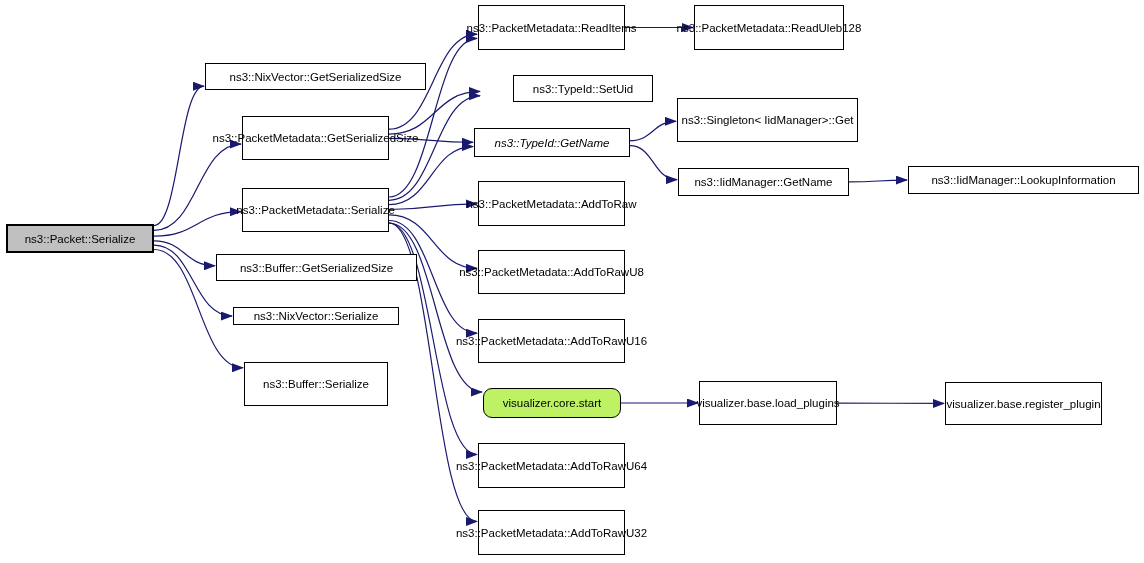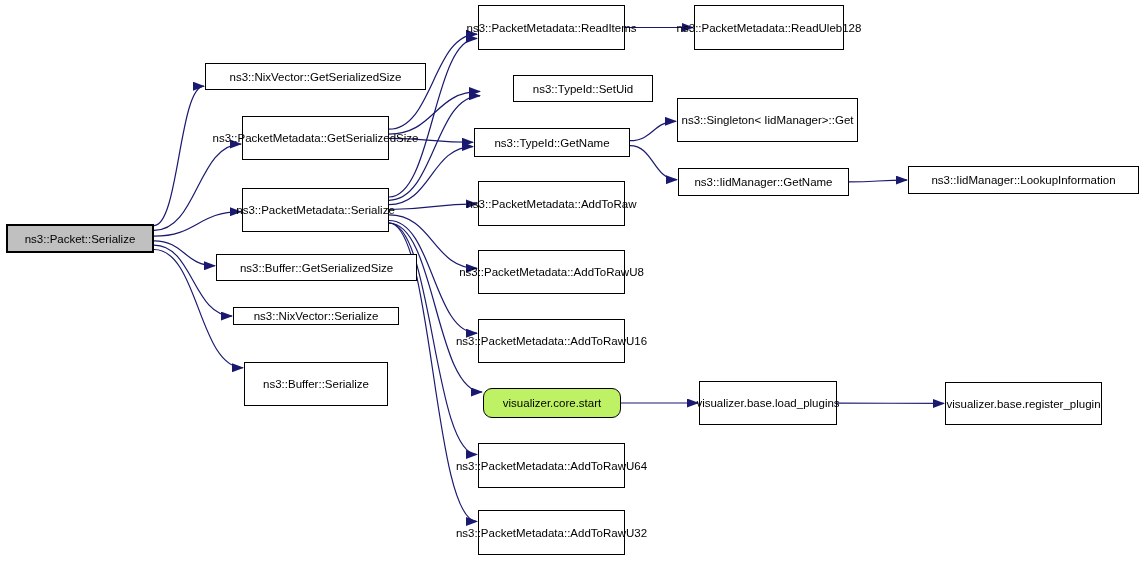--- a/index.html
+++ b/index.html
@@ -107,21 +107,21 @@
       <div class="node" style="left: 244px; top: 362px; width: 144px; height: 44px; background: rgb(255, 255, 255); border-color: rgb(0, 0, 0);">
         <span>ns3::Buffer::Serialize</span>
       </div>
       <div class="node" style="left: 478px; top: 5px; width: 147px; height: 45px; background: rgb(255, 255, 255); border-color: rgb(0, 0, 0);">
         <span>ns3::PacketMetadata</span>
         <span>::ReadItems</span>
       </div>
       <div class="node" style="left: 481px; top: 75px; width: 140px; height: 27px; background: rgb(255, 255, 255); border-color: rgb(0, 0, 0); margin-left: 32px;">
         <span>ns3::TypeId::SetUid</span>
       </div>
-      <div class="node" style="left: 474px; top: 128px; width: 156px; height: 29px; background: rgb(255, 255, 255); border-color: rgb(0, 0, 0);">
+      <div class="node" style="left: 474px; top: 128px; width: 156px; height: 29px; background: rgb(255, 255, 255); border-color: rgb(0, 0, 0); font-style: italic;">
         <span>ns3::TypeId::GetName</span>
       </div>
       <div class="node" style="left: 478px; top: 181px; width: 147px; height: 45px; background: rgb(255, 255, 255); border-color: rgb(0, 0, 0);">
         <span>ns3::PacketMetadata</span>
         <span>::AddToRaw</span>
       </div>
       <div class="node" style="left: 478px; top: 250px; width: 147px; height: 44px; background: rgb(255, 255, 255); border-color: rgb(0, 0, 0);">
         <span>ns3::PacketMetadata</span>
         <span>::AddToRawU8</span>
       </div>

